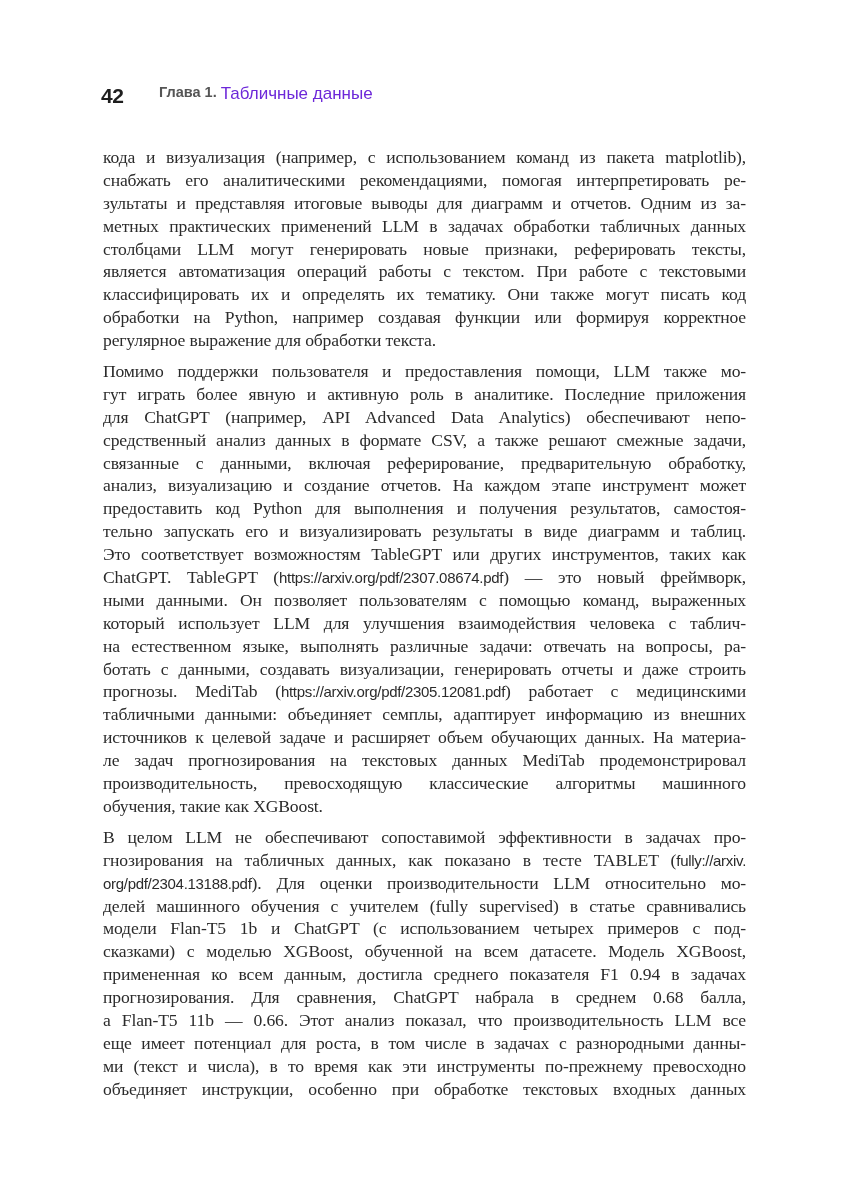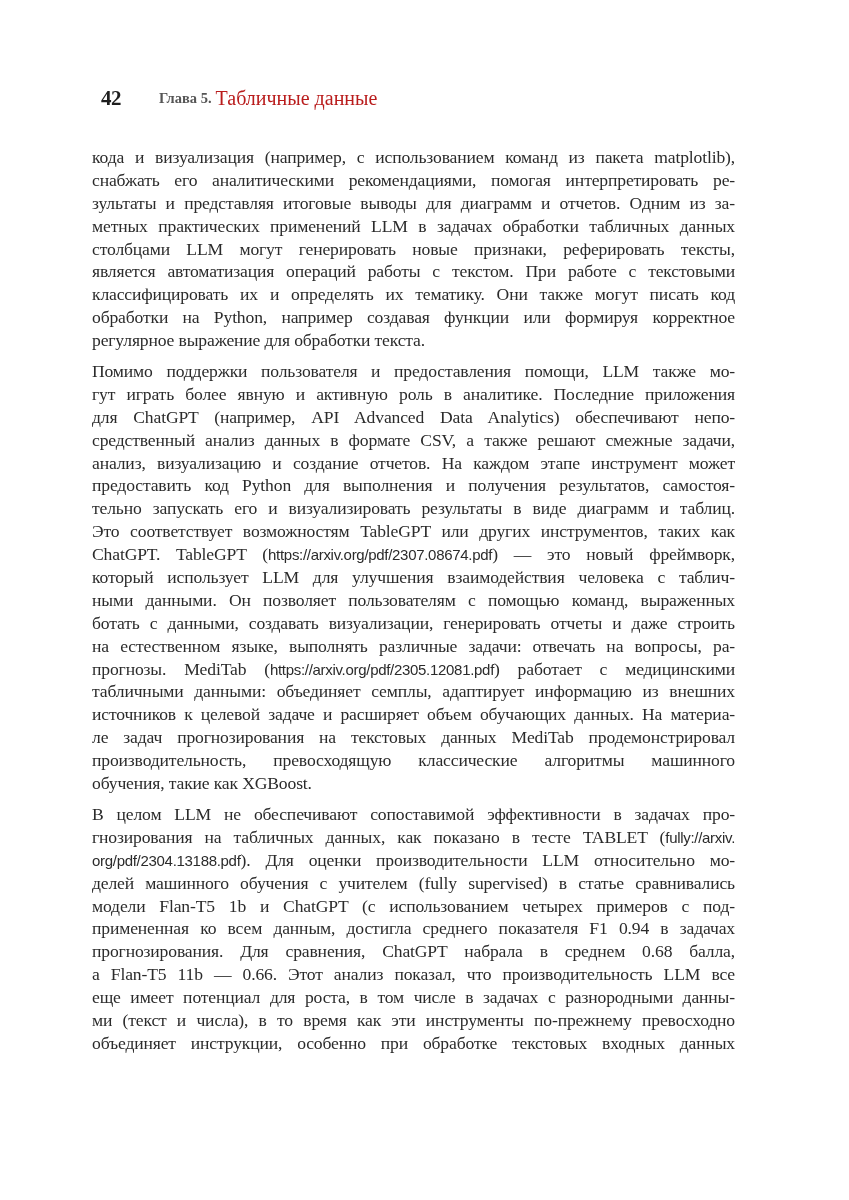--- a/index.html
+++ b/index.html
@@ -13,43 +13,43 @@
       position: relative;
       overflow: hidden;
       color: #2a2a2a;
     }
     .header {
       position: absolute;
       left: 101px;
       top: 84px;
       height: 28px;
       display: flex;
-      align-items: center;
-      font-family: Liberation Serif, serif;
+      align-items: flex-start;
+      font-family: Liberation Sans, sans-serif;
     }
     .page-num {
       font-size: 21px;
       font-weight: bold;
       color: #1e1e1e;
       width: 58px;
       letter-spacing: -0.5px;
     }
     .chapter-label {
       font-size: 14.5px;
       font-weight: bold;
       color: #555555;
       margin-right: 4px;
     }
     .chapter-title {
-      font-size: 20px;
-      color: #b91c1c;
+      font-size: 17px;
+      color: #6d28d9;
     }
     .content {
       position: absolute;
-      left: 92px;
+      left: 103px;
       top: 146px;
       width: 643px;
       font-family: "Liberation Serif", "DejaVu Serif", serif;
       font-size: 17.6px;
       color: #2b2b2b;
     }
     .para {
       margin: 0 0 8px 0;
     }
     .line {
@@ -68,21 +68,21 @@
       font-family: "Liberation Sans", "DejaVu Sans", sans-serif;
       font-size: 15px;
       letter-spacing: -0.3px;
     }
   </style>
 </head>
 <body>
 
 <div class="header">
   <span class="page-num">42</span>
-  <span class="chapter-label">Глава 5.</span>
+  <span class="chapter-label">Глава 1.</span>
   <span class="chapter-title">Табличные данные</span>
 </div>
 
 <div class="content">
 
   <div class="para">
     <span class="line">кода и визуализация (например, с использованием команд из пакета matplotlib),</span>
     <span class="line">снабжать его аналитическими рекомендациями, помогая интерпретировать ре-</span>
     <span class="line">зультаты и представляя итоговые выводы для диаграмм и отчетов. Одним из за-</span>
     <span class="line">метных практических применений LLM в задачах обработки табличных данных</span>
@@ -91,43 +91,45 @@
     <span class="line">классифицировать их и определять их тематику. Они также могут писать код</span>
     <span class="line">обработки на Python, например создавая функции или формируя корректное</span>
     <span class="line last">регулярное выражение для обработки текста.</span>
   </div>
 
   <div class="para">
     <span class="line">Помимо поддержки пользователя и предоставления помощи, LLM также мо-</span>
     <span class="line">гут играть более явную и активную роль в аналитике. Последние приложения</span>
     <span class="line">для ChatGPT (например, API Advanced Data Analytics) обеспечивают непо-</span>
     <span class="line">средственный анализ данных в формате CSV, а также решают смежные задачи,</span>
+    <span class="line">связанные с данными, включая реферирование, предварительную обработку,</span>
     <span class="line">анализ, визуализацию и создание отчетов. На каждом этапе инструмент может</span>
     <span class="line">предоставить код Python для выполнения и получения результатов, самостоя-</span>
     <span class="line">тельно запускать его и визуализировать результаты в виде диаграмм и таблиц.</span>
     <span class="line">Это соответствует возможностям TableGPT или других инструментов, таких как</span>
     <span class="line"><span>ChatGPT. TableGPT (</span><span class="url">https://arxiv.org/pdf/2307.08674.pdf</span><span>) — это новый фреймворк,</span></span>
+    <span class="line">ными данными. Он позволяет пользователям с помощью команд, выраженных</span>
     <span class="line">который использует LLM для улучшения взаимодействия человека с таблич-</span>
-    <span class="line">ными данными. Он позволяет пользователям с помощью команд, выраженных</span>
+    <span class="line">на естественном языке, выполнять различные задачи: отвечать на вопросы, ра-</span>
     <span class="line">ботать с данными, создавать визуализации, генерировать отчеты и даже строить</span>
-    <span class="line">на естественном языке, выполнять различные задачи: отвечать на вопросы, ра-</span>
     <span class="line"><span>прогнозы. MediTab (</span><span class="url">https://arxiv.org/pdf/2305.12081.pdf</span><span>) работает с медицинскими</span></span>
     <span class="line">табличными данными: объединяет семплы, адаптирует информацию из внешних</span>
     <span class="line">источников к целевой задаче и расширяет объем обучающих данных. На материа-</span>
     <span class="line">ле задач прогнозирования на текстовых данных MediTab продемонстрировал</span>
     <span class="line">производительность, превосходящую классические алгоритмы машинного</span>
     <span class="line last">обучения, такие как XGBoost.</span>
   </div>
 
   <div class="para">
     <span class="line">В целом LLM не обеспечивают сопоставимой эффективности в задачах про-</span>
     <span class="line"><span>гнозирования на табличных данных, как показано в тесте TABLET (</span><span class="url">fully://arxiv.</span></span>
     <span class="line"><span class="url">org/pdf/2304.13188.pdf</span><span>). Для оценки производительности LLM относительно мо-</span></span>
     <span class="line">делей машинного обучения с учителем (fully supervised) в статье сравнивались</span>
     <span class="line">модели Flan-T5 1b и ChatGPT (с использованием четырех примеров с под-</span>
+    <span class="line">сказками) с моделью XGBoost, обученной на всем датасете. Модель XGBoost,</span>
     <span class="line">примененная ко всем данным, достигла среднего показателя F1 0.94 в задачах</span>
     <span class="line">прогнозирования. Для сравнения, ChatGPT набрала в среднем 0.68 балла,</span>
     <span class="line">а Flan-T5 11b — 0.66. Этот анализ показал, что производительность LLM все</span>
     <span class="line">еще имеет потенциал для роста, в том числе в задачах с разнородными данны-</span>
     <span class="line">ми (текст и числа), в то время как эти инструменты по-прежнему превосходно</span>
     <span class="line">объединяет инструкции, особенно при обработке текстовых входных данных</span>
   </div>
 
 </div>
 

